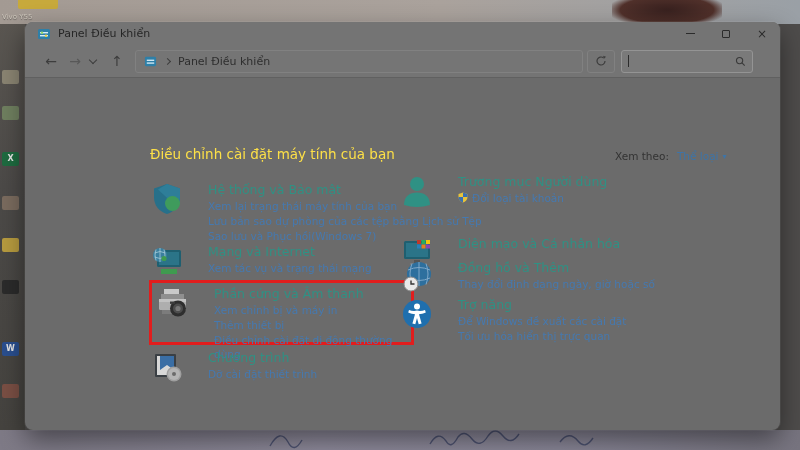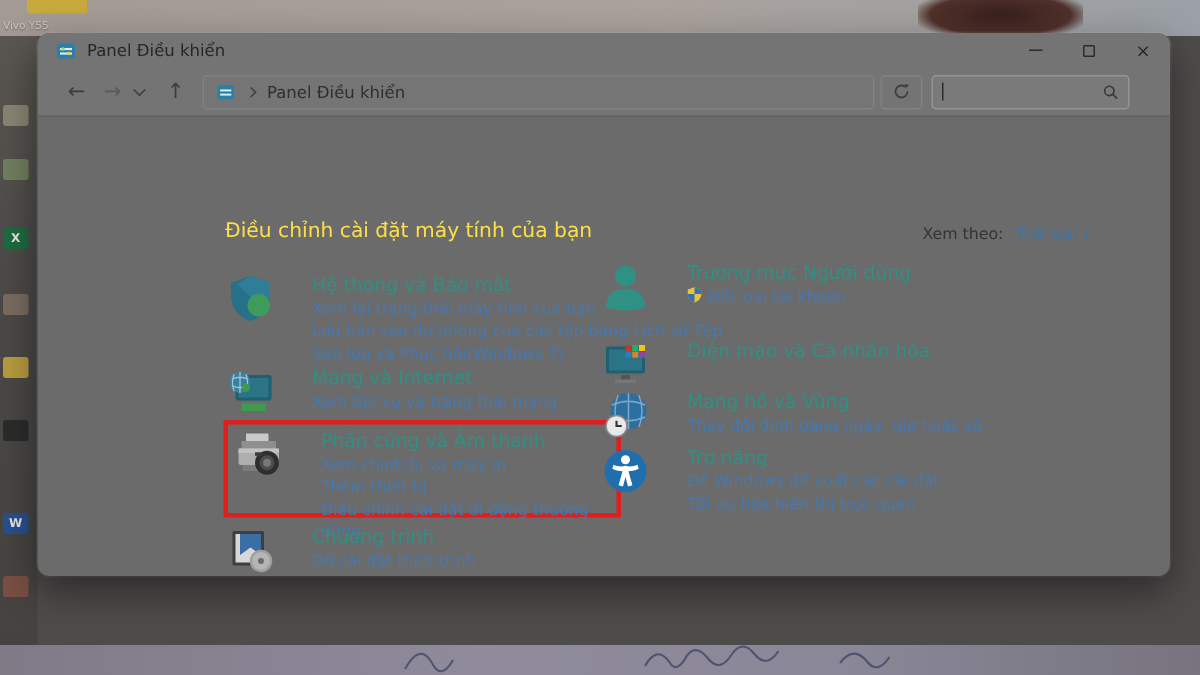--- a/index.html
+++ b/index.html
@@ -17,21 +17,21 @@
   .desk-label { position:absolute; left:2px; top:13px; font-size:7px; color:#cfc8bd;
     text-shadow:0 1px 1px rgba(0,0,0,.4); }
   .desk-left { position:absolute; left:0; top:24px; width:25px; height:406px;
     background:linear-gradient(180deg,#5a5651 0%,#4c4a48 40%,#45433f 100%); }
   .d-ico { position:absolute; left:2px; width:17px; height:14px; border-radius:2px;
     font-size:8px; font-weight:bold; color:#e5e5e5; text-align:center; line-height:14px; }
   .desk-bottom { position:absolute; left:0; top:430px; width:800px; height:20px;
     background:linear-gradient(90deg,#7e7a86 0%,#8f8b9c 40%,#8a8798 70%,#77747f 100%); }
 
   
-  .window { position:absolute; left:25px; top:22px; width:755px; height:362px;
+  .window { position:absolute; left:25px; top:22px; width:755px; height:408px;
     background:#6b6b6b; border-radius:8px;
     box-shadow:0 10px 26px rgba(0,0,0,.45), 0 0 0 1px rgba(255,255,255,.08);
     overflow:hidden; }
   .titlebar { height:23px; background:#747474; display:flex; align-items:center;
     padding-left:12px; }
   .titlebar-title { font-size:11px; color:#262626; margin-left:7px; }
   .win-controls { margin-left:auto; display:flex; height:100%; }
   .win-btn { width:36px; display:flex; align-items:center; justify-content:center;
     color:#2b2b2b; cursor:default; }
   .min-glyph { width:9px; height:1px; background:#2b2b2b; }
@@ -253,21 +253,21 @@
         <div class="links">
           <span class="cat-link"><svg class="shield-inline" width="10" height="11" viewBox="0 0 10 11">
                 <path d="M5 0.5 L9.5 2 V5 C9.5 8 7.5 9.8 5 10.6 C2.5 9.8 0.5 8 0.5 5 V2 Z" fill="#e8c33a"></path>
                 <path d="M5 0.5 L9.5 2 V5 L5 5 Z" fill="#3a6fb0"></path>
                 <path d="M5 10.6 C2.5 9.8 0.5 8 0.5 5 L5 5 Z" fill="#3a6fb0"></path>
               </svg><span>Đổi loại tài khoản</span></span>
         </div>
       </div>
     </div>
 
-    <div class="cat" style="left:375px; top:148px;">
+    <div class="cat" style="left:375px; top:158px;">
       <svg class="cat-icon" viewBox="0 0 34 34">
         <rect x="4" y="5" width="26" height="18" rx="1.5" fill="#1f5f70"></rect>
         <rect x="6" y="7" width="22" height="14" fill="#2b7488"></rect>
         <rect x="14" y="24" width="6" height="3" fill="#555555"></rect>
         <rect x="10" y="27" width="14" height="2.4" fill="#777777"></rect>
         <rect x="17" y="4" width="4" height="4" fill="#c0392b"></rect>
           <rect x="21.5" y="4" width="4" height="4" fill="#27ae60"></rect>
           <rect x="26" y="4" width="4" height="4" fill="#f1c40f"></rect>
         <rect x="17" y="8.5" width="4" height="4" fill="#2980b9"></rect>
           <rect x="21.5" y="8.5" width="4" height="4" fill="#e67e22"></rect>
@@ -279,21 +279,21 @@
     </div>
 
     <div class="cat" style="left:375px; top:182px;">
       <svg class="cat-icon" viewBox="0 0 34 34">
         <circle cx="19" cy="14" r="12" fill="#2d6f9e"></circle>
         <path d="M8 10 q11 -5 22 0 M8 18 q11 5 22 0 M19 2 v24 M12 3.5 q-4 10.5 0 21 M26 3.5 q4 10.5 0 21" stroke="#7fa8c9" stroke-width="1" fill="none"></path>
         <circle cx="11" cy="24" r="7" fill="#e8e8e8" stroke="#8a8a8a" stroke-width="1"></circle>
         <path d="M11 20.5 V24 H14.5" stroke="#333333" stroke-width="1.4" fill="none"></path>
       </svg>
       <div>
-        <span class="cat-title">Mạng hồ và Vùng</span>
+        <span class="cat-title">Đồng hồ và Thêm</span>
         <div class="links">
           <span class="cat-link">Thay đổi định dạng ngày, giờ hoặc số</span>
         </div>
       </div>
     </div>
 
     <div class="cat" style="left:375px; top:219px;">
       <svg class="cat-icon" viewBox="0 0 34 34">
         <circle cx="17" cy="17" r="14" fill="#1f6fae"></circle>
         <circle cx="17" cy="9.5" r="3" fill="#ffffff"></circle>

